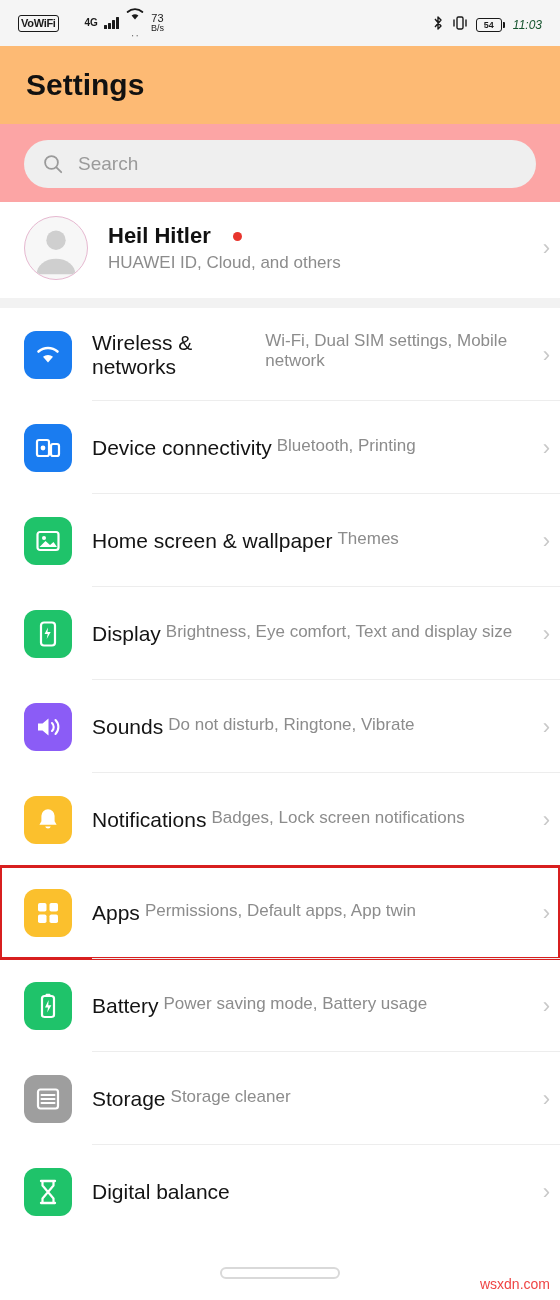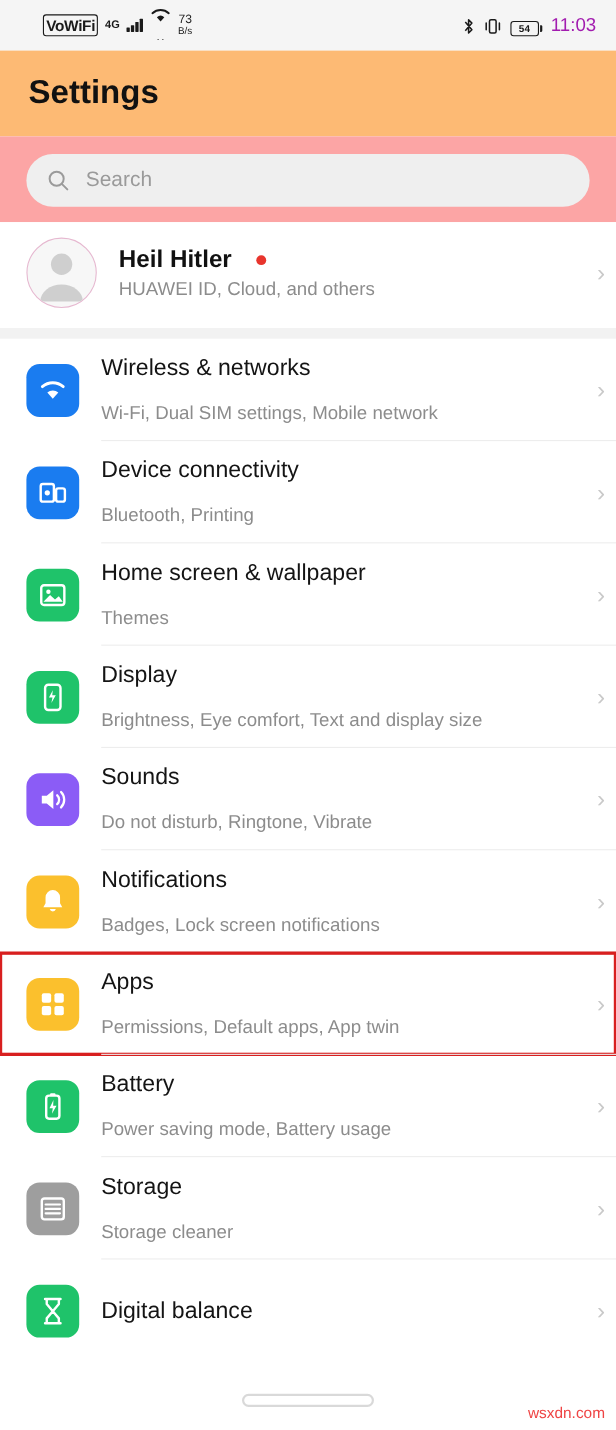--- a/index.html
+++ b/index.html
@@ -14,26 +14,25 @@
   
   .statusbar {
     height: 46px; background: #f5f5f5;
     display: flex; align-items: center;
     padding: 0 18px;
   }
   .sb-left { display: flex; align-items: center; gap: 6px; }
   .sb-right { display: flex; align-items: flex-end; gap: 8px; margin-left: auto; }
   .volte-badge {
     border: 1.6px solid #1a1a1a; border-radius: 3px;
-    font-size: 14px; font-weight: bold; line-height: 1;
+    font-size: 11px; font-weight: bold; line-height: 1;
     padding: 2px 2px 2px 2px; letter-spacing: -0.3px;
     color: #1a1a1a;
-    margin-left: 21px;
-  }
-  .net-block { display: flex; flex-direction: column; align-items: center; line-height: 1; }
+  }
+  .net-block { display: flex; flex-direction: column; align-items: center; line-height: 1; margin-left: 20px; }
   .net-label { font-size: 10px; font-weight: bold; color: #1a1a1a; }
   .bars { display: flex; align-items: flex-end; gap: 1px; height: 12px; }
   .bars i { display: block; width: 3px; background: #1a1a1a; border-radius: 0.5px; }
   .bars i:nth-child(1){height:4px}
   .bars i:nth-child(2){height:6px}
   .bars i:nth-child(3){height:9px}
   .bars i:nth-child(4){height:12px}
   .wifi-block { display: flex; flex-direction: column; align-items: center; line-height: 1; }
   .wifi-sub { font-size: 8px; color: #1a1a1a; letter-spacing: 1px; margin-top: 11px; }
   .speed { display: flex; flex-direction: column; align-items: center; line-height: 1.05; }
@@ -41,21 +40,21 @@
   .speed-unit { font-size: 9px; color: #1a1a1a; }
   .battery {
     display: flex; align-items: center;
   }
   .batt-body {
     border: 1.6px solid #1a1a1a; border-radius: 3px;
     width: 26px; height: 14px; display: flex; align-items: center;
     justify-content: center; font-size: 9px; font-weight: bold; color: #1a1a1a;
   }
   .batt-tip { width: 2px; height: 6px; background: #1a1a1a; border-radius: 0 1px 1px 0; margin-left: 1px; }
-  .clock { font-size: 17px; color: #a21caf; }
+  .clock { font-size: 12px; color: #14532d; font-style: italic; }
 
   
   .titlebar { height: 78px; background: #fdba74; display: flex; align-items: center; padding: 0 26px; }
   .title { font-size: 30px; font-weight: bold; color: #111; }
 
   
   .searchwrap { background: #fca5a5; padding: 16px 24px 14px 24px; }
   .searchbox {
     height: 48px; background: #efefef; border-radius: 24px;
     display: flex; align-items: center; padding: 0 18px; gap: 14px;
@@ -89,21 +88,21 @@
     gap: 20px; padding: 14px 24px 14px 24px; min-height: 93px;
   }
   .row .sep {
     position: absolute; left: 92px; right: 0; bottom: 0; height: 1px; background: #ededed;
   }
   .row:last-child .sep { display: none; }
   .icon {
     width: 48px; height: 48px; border-radius: 12px; flex: 0 0 auto;
     display: flex; align-items: center; justify-content: center;
   }
-  .txt { display: flex; flex-direction: column; gap: 19px; }
+  .txt { display: flex; flex-direction: row; gap: 5px; }
   .row-title { font-size: 21px; color: #141414; }
   .row-sub { font-size: 17px; color: #8c8c8c; }
   .row-chev { position: absolute; right: 10px; top: 50%; transform: translateY(-50%); color: #c9c9c9; font-size: 22px; }
 
   .highlight {
     outline: 3px solid #d81f1f;
     outline-offset: -2px;
     z-index: 2;
   }
 

